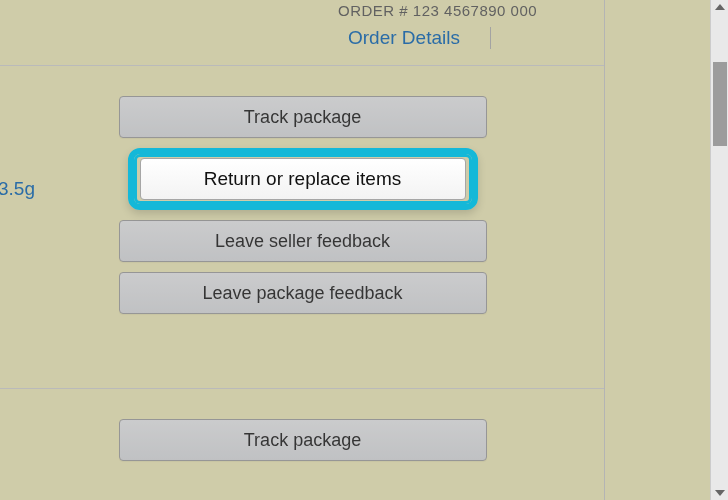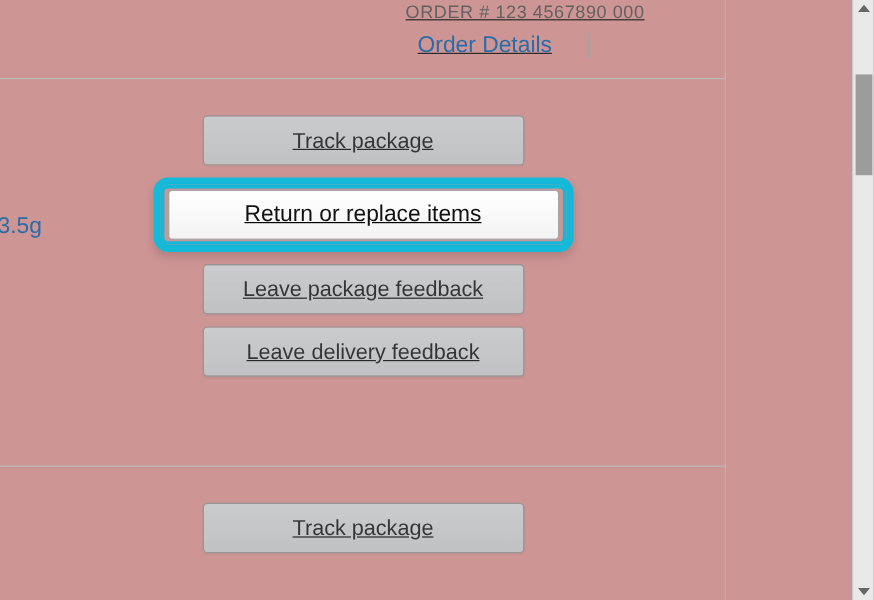--- a/index.html
+++ b/index.html
@@ -14,23 +14,22 @@
     .dim-overlay {
       position: absolute;
       inset: 0;
       background: rgba(120,120,120,0.35);
       z-index: 2;
       pointer-events: none;
     }
     .content {
       position: absolute;
       inset: 0;
-      background: #fca5a5;
+      background: #fef9c3;
       overflow: hidden;
-      text-decoration: underline;
     }
     .order-header {
       padding-top: 2px;
       text-align: left;
       padding-left: 338px;
       font-size: 15px;
     }
     .order-number {
       color: #555;
       font-size: 15px;
@@ -70,21 +69,21 @@
     }
     .buttons {
       width: 605px;
       display: flex;
       flex-direction: column;
       align-items: center;
       padding-top: 30px;
       gap: 10px;
     }
     .action-btn {
-      width: 268px;
+      width: 368px;
       height: 42px;
       border: 1px solid #a6a6a6;
       border-radius: 4px;
       background: linear-gradient(#f7f8fa, #e7e9ec);
       color: #111;
       font-size: 18px;
       cursor: pointer;
       display: flex;
       align-items: center;
       justify-content: center;
@@ -197,23 +196,23 @@
 
   <div class="buttons">
 
     <button class="action-btn">Track package</button>
 
     <div class="highlight-wrapper">
       <div class="highlight-ring"></div>
       <button class="highlight-btn">Return or replace items</button>
     </div>
 
+    <button class="action-btn">Leave seller feedback</button>
+
     <button class="action-btn">Leave package feedback</button>
-
-    <button class="action-btn">Leave delivery feedback</button>
 
 
     <div class="spacer"></div>
     <div class="divider2"></div>
 
     <button class="action-btn">Track package</button>
   </div>
 
   <div class="content-edge"></div>
 </div>

